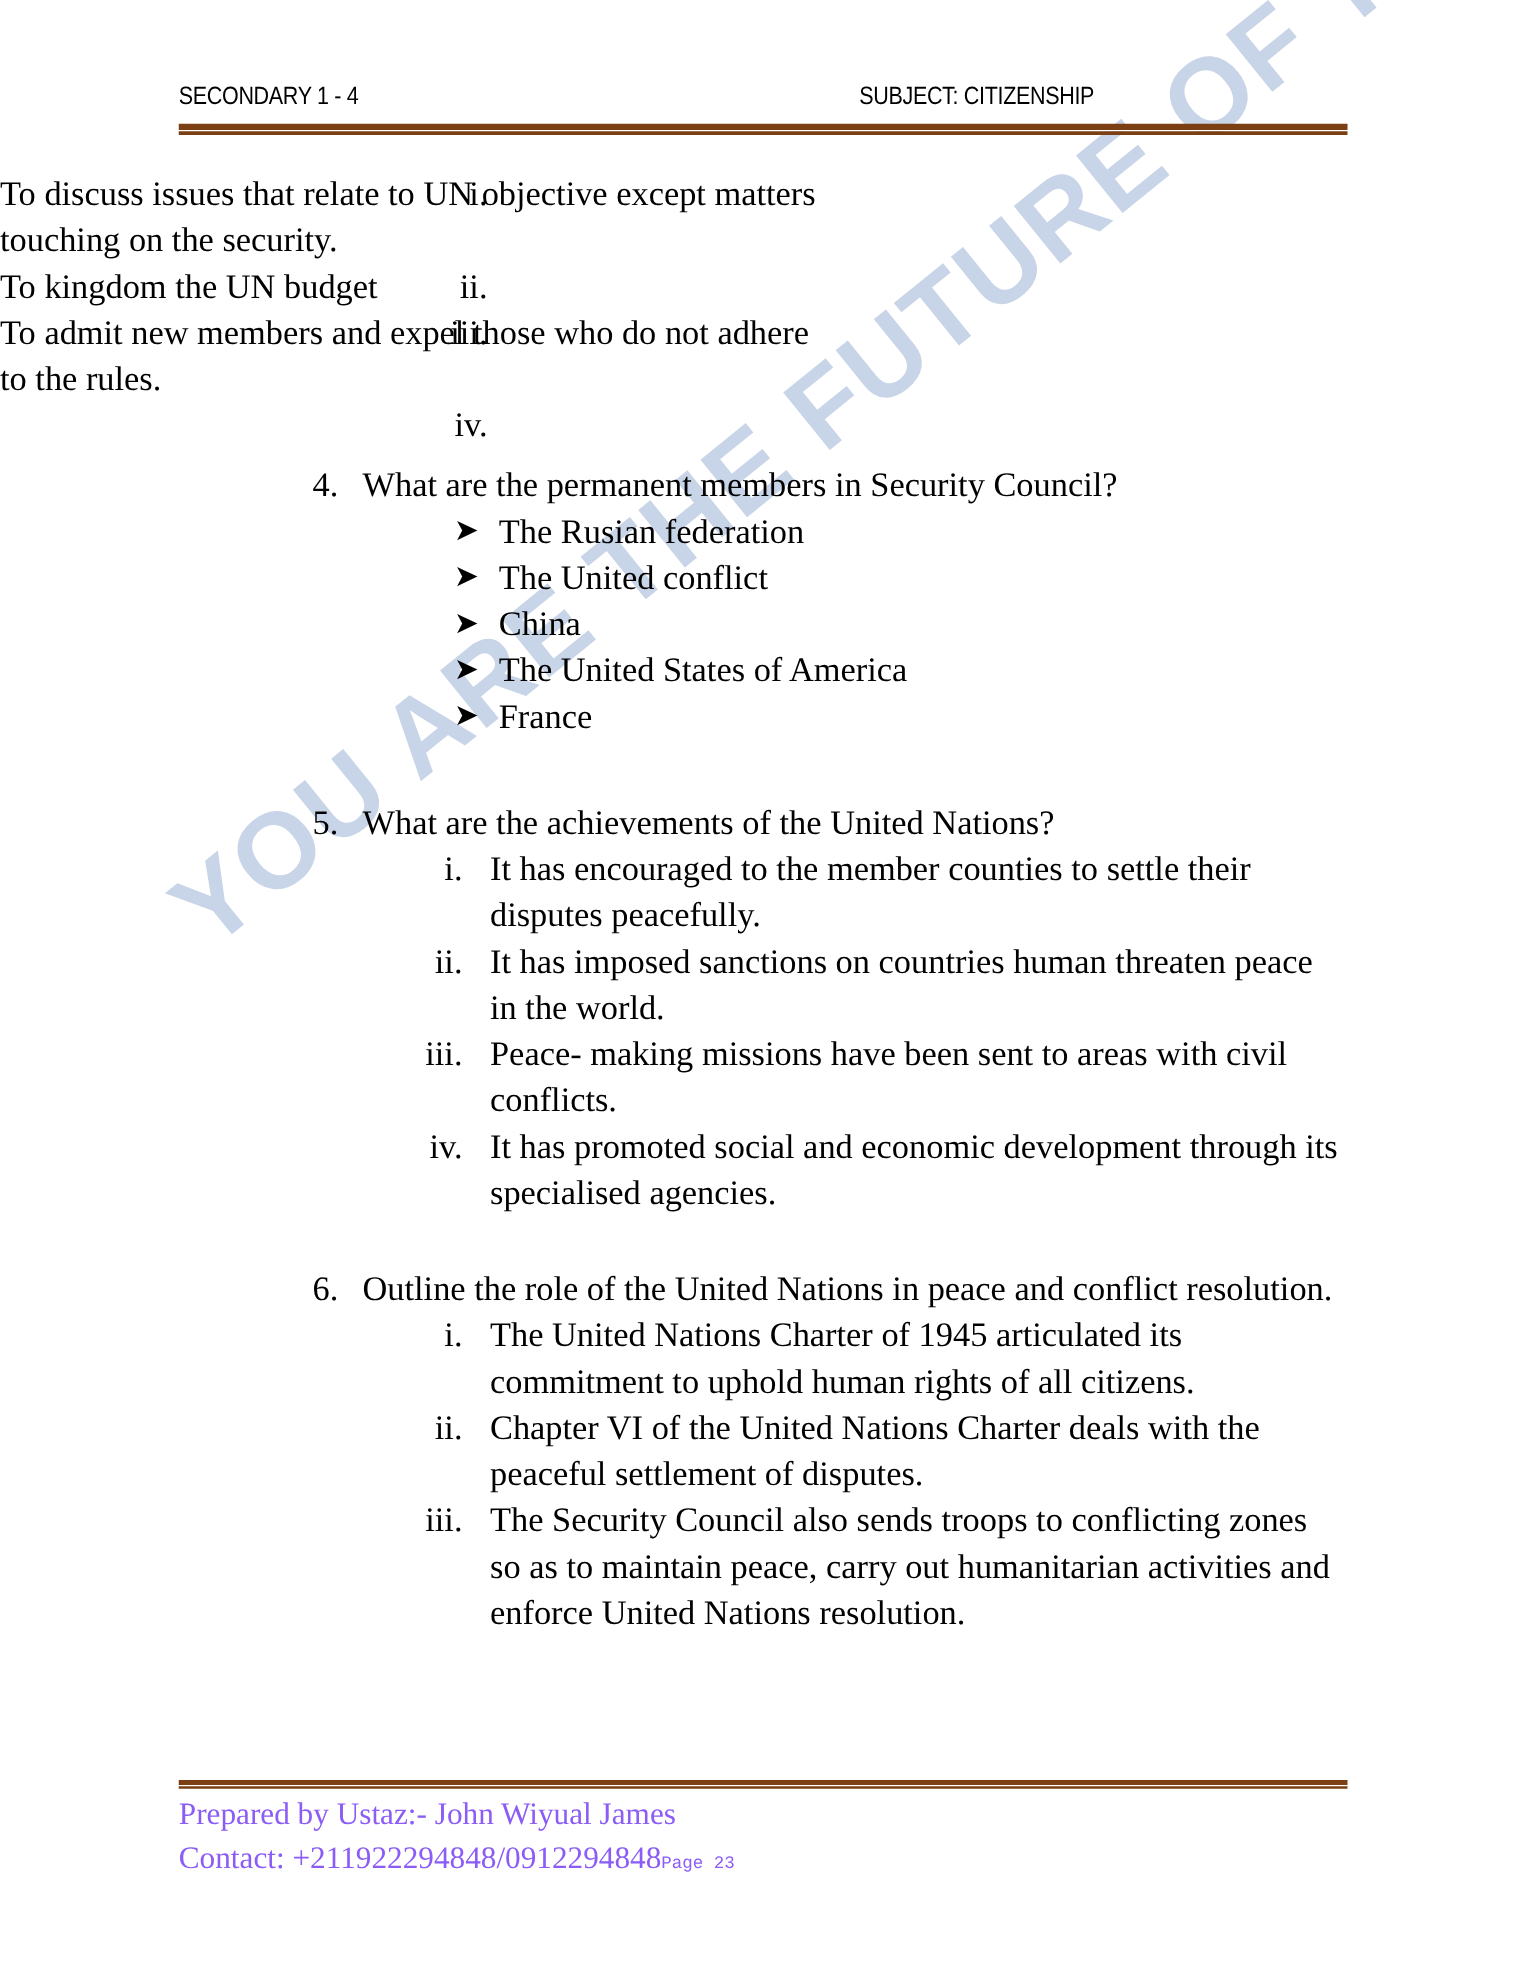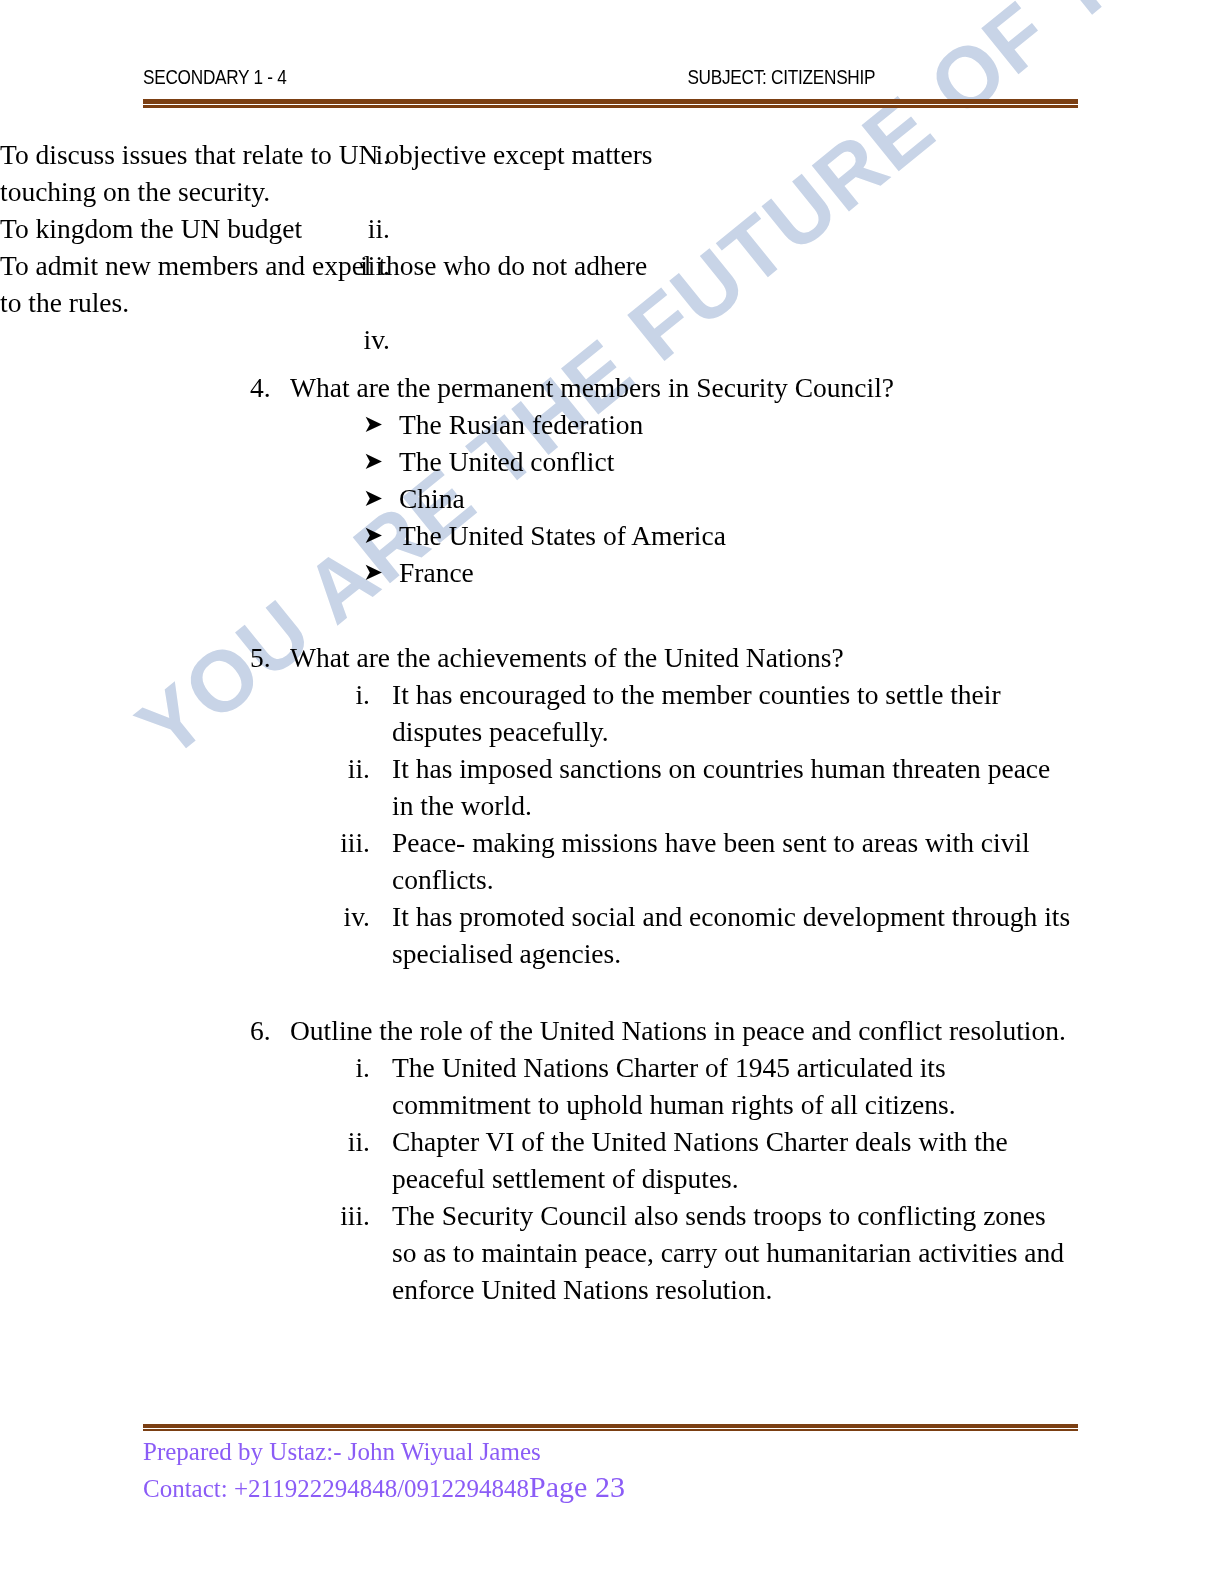--- a/index.html
+++ b/index.html
@@ -128,22 +128,22 @@
     left: 143px;
     top: 1434px;
     width: 935px;
     font-family: "Liberation Serif", "DejaVu Serif", serif;
     font-size: 25px;
     line-height: 35px;
     color: #8b5cf6;
   }
   .footer-line { display: block; white-space: nowrap; }
   .page-number {
-    font-family: Liberation Serif, serif;
-    font-size: 30px;
+    font-family: Liberation Mono, monospace;
+    font-size: 14px;
   }
 
   
   .body-area {
     position: absolute;
     left: 0;
     top: 136px;
     width: 1224px;
   }
 

